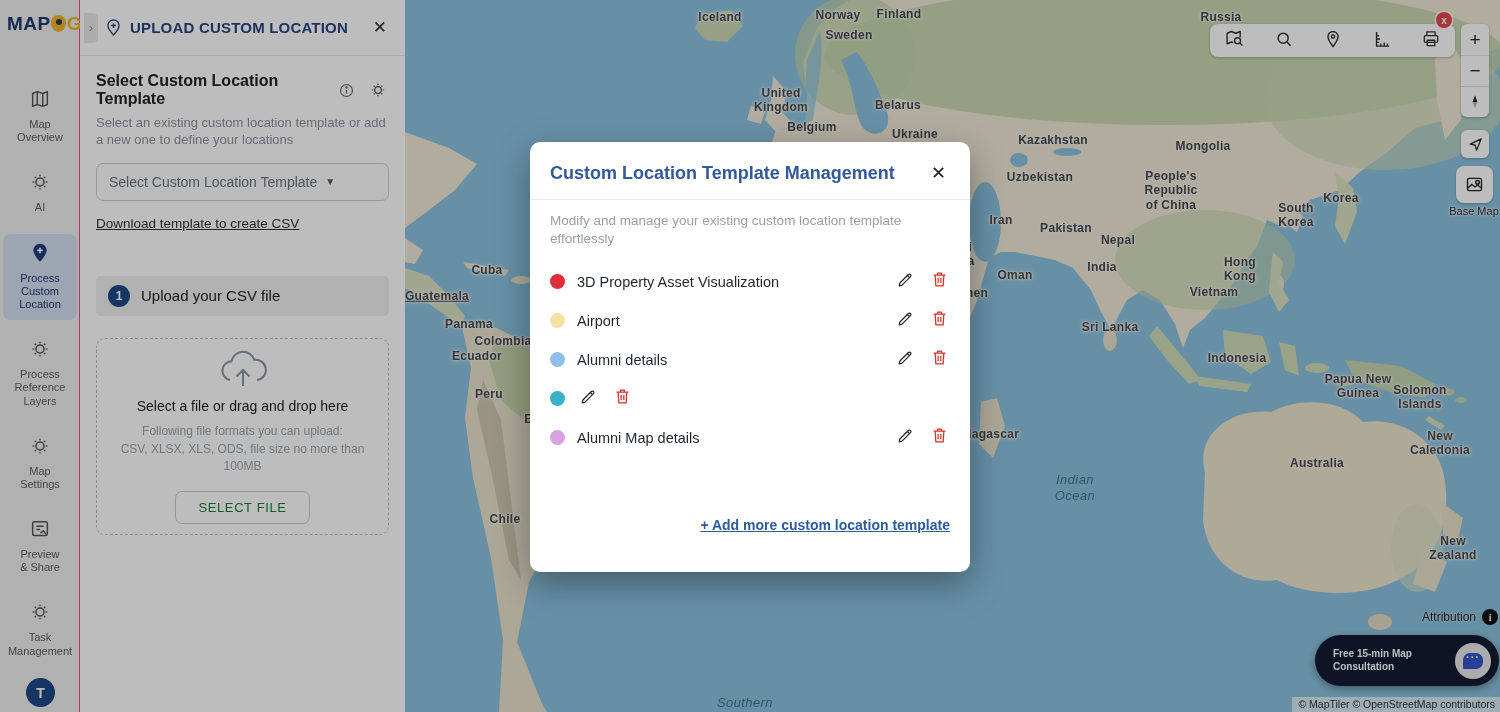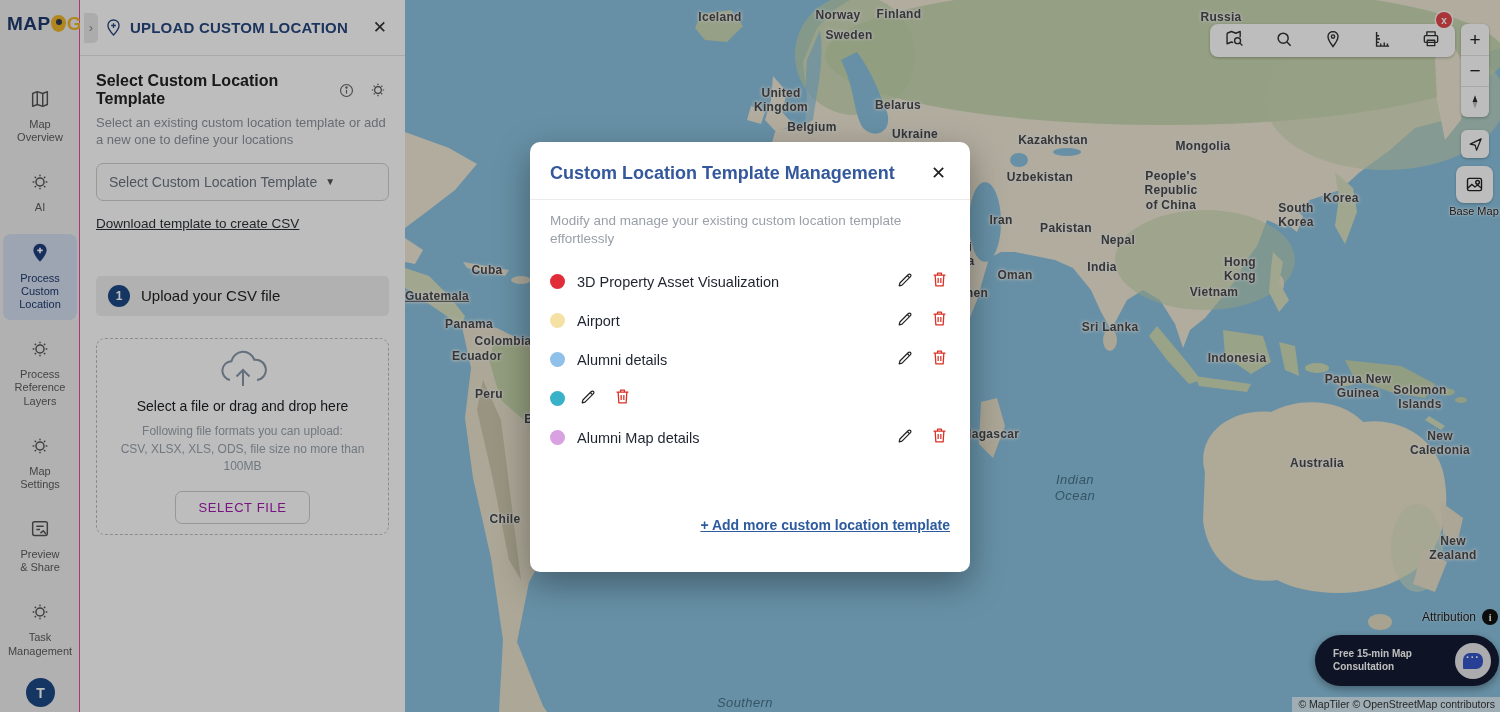--- a/index.html
+++ b/index.html
@@ -80,21 +80,21 @@
   .dl-link { display:inline-block; margin-top:15px; font-size:13.5px; color:#2f3337; text-decoration:underline; cursor:pointer; }
   .step-banner { margin-top:44px; background:#efefef; border-radius:5px; height:40px; display:flex; align-items:center; padding:0 12px; gap:11px; }
   .step-num { width:22px; height:22px; border-radius:50%; background:#1d4a85; color:#fff; font-size:12px; font-weight:700;
     display:flex; align-items:center; justify-content:center; }
   .step-text { font-size:15px; color:#222; }
   .dropzone { margin-top:22px; border:1.6px dashed #b9bec6; border-radius:9px; height:197px; display:flex; flex-direction:column;
     align-items:center; justify-content:center; text-align:center; padding:0 10px; }
   .dz-main { margin-top:10px; font-size:14px; color:#1b1f24; font-weight:400; }
   .dz-sub { margin-top:9px; font-size:12px; color:#9aa3ad; line-height:1.45; }
   .dz-btn { margin-top:16px; border:1px solid #c9ccd2; border-radius:7px; background:#fff; padding:8px 22px; font-size:13px;
-    color:#a21caf; letter-spacing:.6px; font-weight:400; cursor:pointer; }
+    color:#15803d; letter-spacing:.6px; font-weight:400; cursor:pointer; }
   .upload-btn { position:absolute; left:12px; right:13px; bottom:10px; height:32px; background:#7e96b8; border:none; border-radius:6px;
     color:#e6ecf5; font-size:15px; cursor:pointer; }
 
   
   .dim { position:absolute; inset:0; background:rgba(0,0,0,.26); z-index:40; }
   .modal { position:absolute; left:530px; top:142px; width:440px; height:430px; background:#fff; border-radius:10px; z-index:50;
     box-shadow:0 12px 34px rgba(0,0,0,.35); padding:18px 20px 0; }
   .modal-head { display:flex; align-items:center; }
   .modal-title { flex:1; font-size:18px; font-weight:700; color:#33589c; }
   .modal-close { font-size:18px; color:#222; cursor:pointer; padding:2px 4px; }

